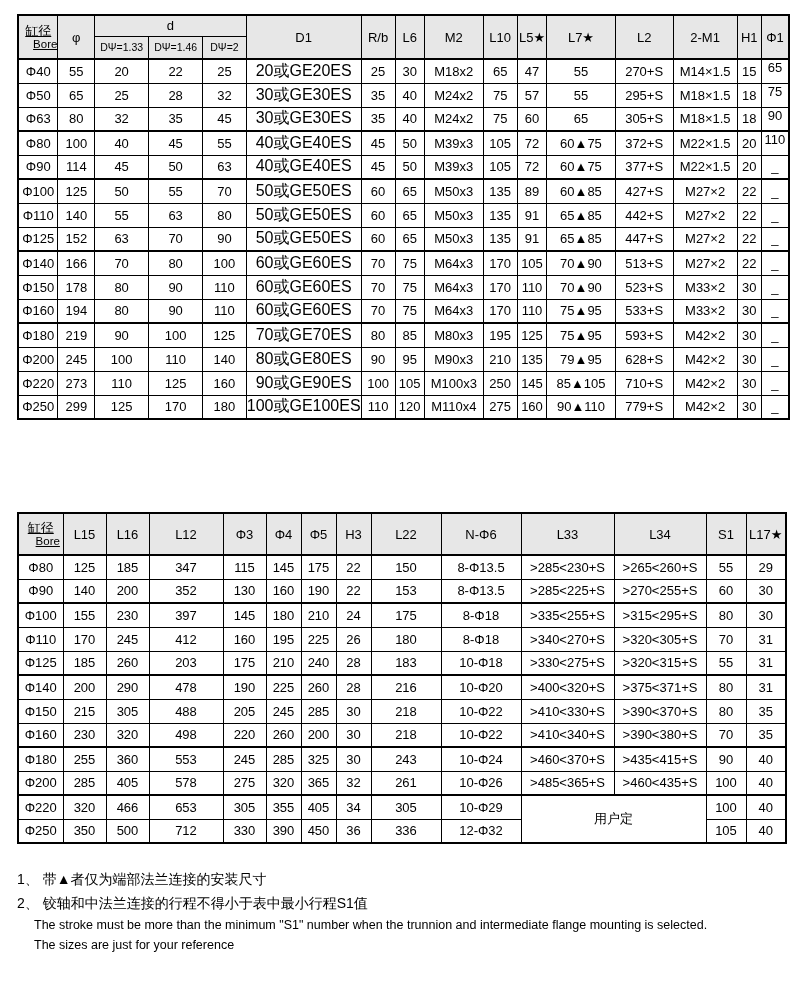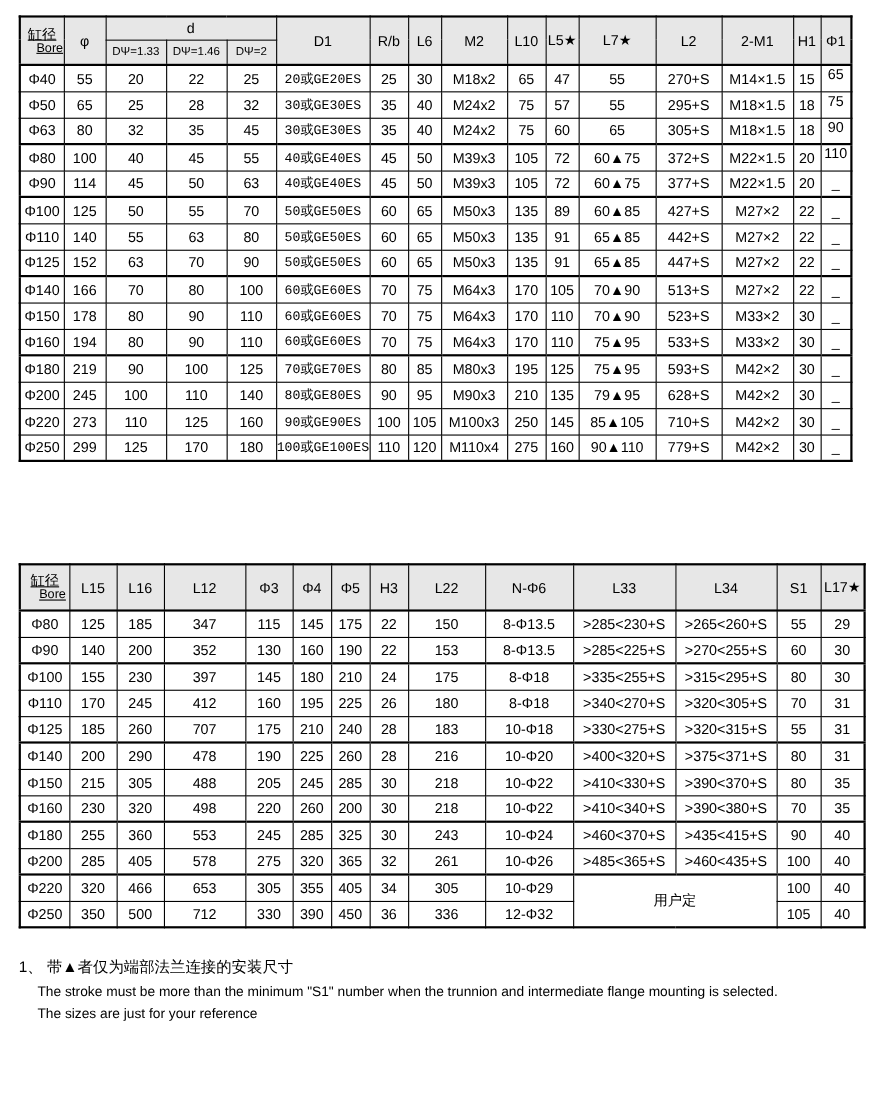--- a/index.html
+++ b/index.html
@@ -17,21 +17,21 @@
   }
   thead th { background:#e7e7e7; }
   thead { border-bottom:2px solid #000; }
 
   
   .t1 { font-size:13px; }
   .t1 thead tr.h1r { height:21px; }
   .t1 thead tr.h2r { height:23px; }
   .t1 tbody tr { height:24px; }
   .t1 .sub { font-size:10.5px; }
-  .t1 td:nth-child(6) { font-size:12px;font-family:Liberation Mono, monospace; }
+  .t1 td:nth-child(6) { font-size:16px; }
   .bore-stack { line-height:1.1;text-decoration:underline; }
   .bore-stack .cn { font-size:13px; }
   .bore-stack .en { font-size:11.5px;padding-left:14px; }
   td.top-num { vertical-align:top; line-height:13px; padding-top:1px; }
   tr.grp td, tr.grp th { border-bottom-width:2px; }
 
   
   .t2 { font-size:13px; margin-top:92px; }
   .t2 thead tr { height:42px; }
   .t2 tbody tr { height:24px; }
@@ -471,21 +471,21 @@
           <td>8-Φ18</td>
           <td>&gt;340&lt;270+S</td>
           <td>&gt;320&lt;305+S</td>
           <td>70</td>
           <td>31</td>
         </tr>
         <tr class="grp">
           <td>Φ125</td>
           <td>185</td>
           <td>260</td>
-          <td>707</td>
+          <td>203</td>
           <td>175</td>
           <td>210</td>
           <td>240</td>
           <td>28</td>
           <td>183</td>
           <td>10-Φ18</td>
           <td>&gt;330&lt;275+S</td>
           <td>&gt;320&lt;315+S</td>
           <td>55</td>
           <td>31</td>
@@ -597,17 +597,18 @@
           <td>336</td>
           <td>12-Φ32</td>
           <td>105</td>
           <td>40</td>
         </tr>
       </tbody>
   </table>
 
   <div class="remarks">
     <div class="cn">1、 带▲者仅为端部法兰连接的安装尺寸</div>
+    <div class="cn">2、 铰轴和中法兰连接的行程不得小于表中最小行程S1值</div>
     <div class="en">The stroke must be more than the minimum "S1" number when the  trunnion and intermediate flange mounting is selected.</div>
     <div class="en">The sizes are just for your reference</div>
   </div>
 
 </div>
 
 </body></html>

